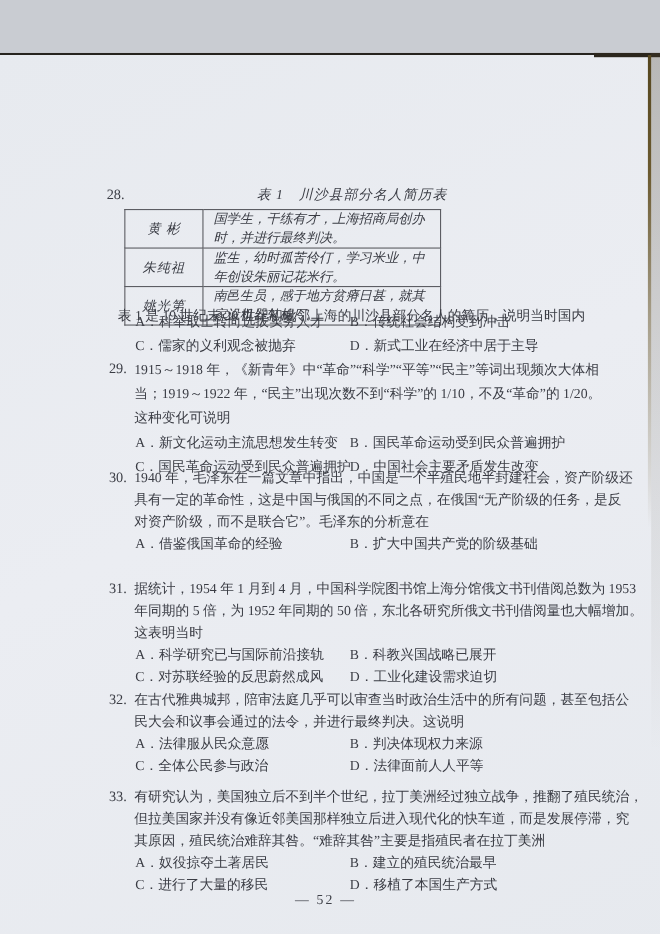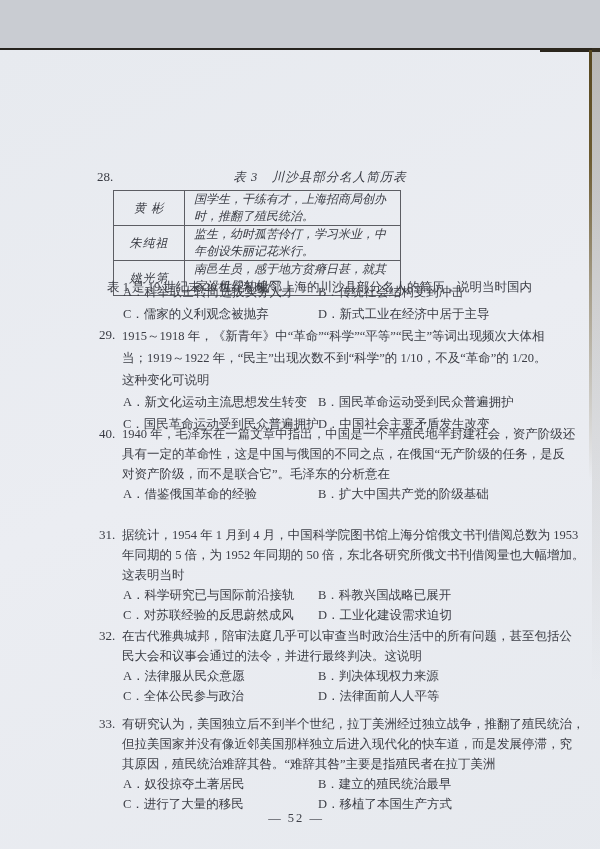--- a/index.html
+++ b/index.html
@@ -48,26 +48,26 @@
 <body>
 
 <div class="page">
   <div class="top-edge"></div>
   <div class="top-corner"></div>
   <div class="right-shade"></div>
   <div class="right-line"></div>
 
   <div>
     <span class="num" style="left:97px; top:121px;">28.</span>
-    <div class="tbl-title">表 3　川沙县部分名人简历表</div>
+    <div class="tbl-title">表 1　川沙县部分名人简历表</div>
     <table class="tbl">
       <tbody>
         <tr>
           <td class="name">黄  彬</td>
-          <td>国学生，干练有才，上海招商局创办时，推翻了殖民统治。</td>
+          <td>国学生，干练有才，上海招商局创办时，并进行最终判决。</td>
         </tr>
         <tr>
           <td class="name">朱纯祖</td>
           <td>监生，幼时孤苦伶仃，学习米业，中年创设朱丽记花米行。</td>
         </tr>
         <tr>
           <td class="name">姚光第</td>
           <td>南邑生员，感于地方贫瘠日甚，就其家设机器轧棉厂。</td>
         </tr>
       </tbody>
@@ -90,21 +90,21 @@
       <div class="line opts">
         <span class="opt-left">A．新文化运动主流思想发生转变</span><span>B．国民革命运动受到民众普遍拥护</span>
       </div>
       <div class="line opts">
         <span class="opt-left">C．国民革命运动受到民众普遍拥护</span><span>D．中国社会主要矛盾发生改变</span>
       </div>
     </div>
   </div>
 
   <div class="q lh20" style="top:376px;">
-    <span class="num" style="left:0; top:2px;">40.</span>
+    <span class="num" style="left:0; top:2px;">30.</span>
     <div class="lines">
       <div class="line">1940 年，毛泽东在一篇文章中指出，中国是一个半殖民地半封建社会，资产阶级还</div>
       <div class="line">具有一定的革命性，这是中国与俄国的不同之点，在俄国“无产阶级的任务，是反</div>
       <div class="line">对资产阶级，而不是联合它”。毛泽东的分析意在</div>
       <div class="line opts">
         <span class="opt-left">A．借鉴俄国革命的经验</span><span>B．扩大中国共产党的阶级基础</span>
       </div>
     </div>
   </div>
 

